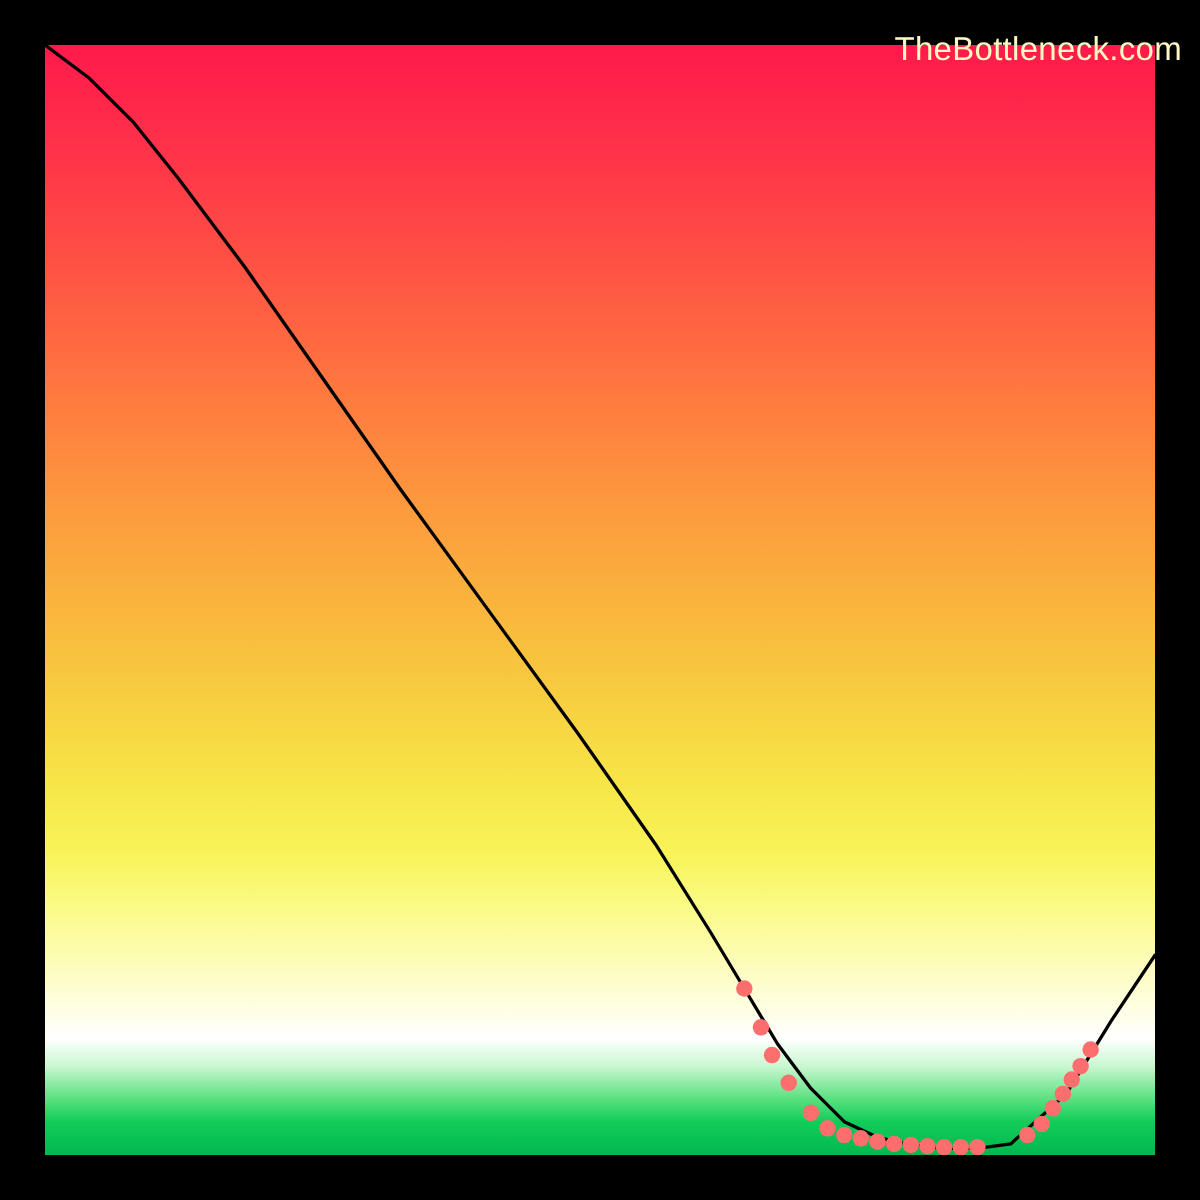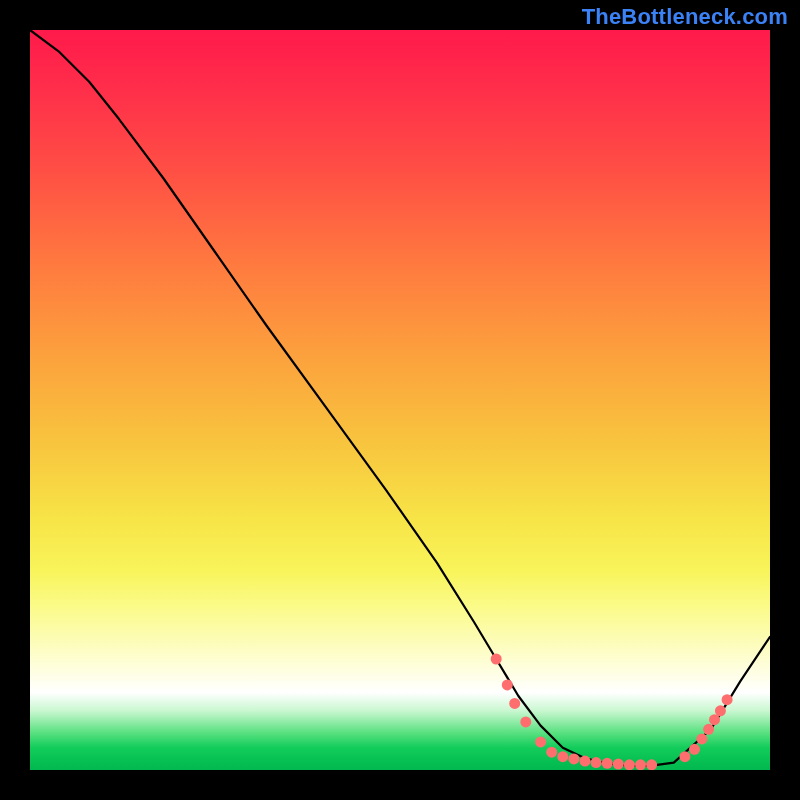--- a/index.html
+++ b/index.html
@@ -12,25 +12,25 @@
     font-family: Arial, Helvetica, sans-serif;
   }
   .frame {
     position: relative;
     width: 800px;
     height: 800px;
     background: #000;
   }
   .watermark {
     position: absolute;
-    top: 4px;
+    top: 20px;
     right: 12px;
-    color: #3b82f6;
+    color: #fef9c3;
     font-size: 22px;
-    font-weight: 700;
+    font-weight: 400;
     letter-spacing: 0.2px;
     z-index: 10;
   }
   .plot {
     position: absolute;
     left: 30px;
     top: 30px;
     width: 740px;
     height: 740px;
     overflow: hidden;

